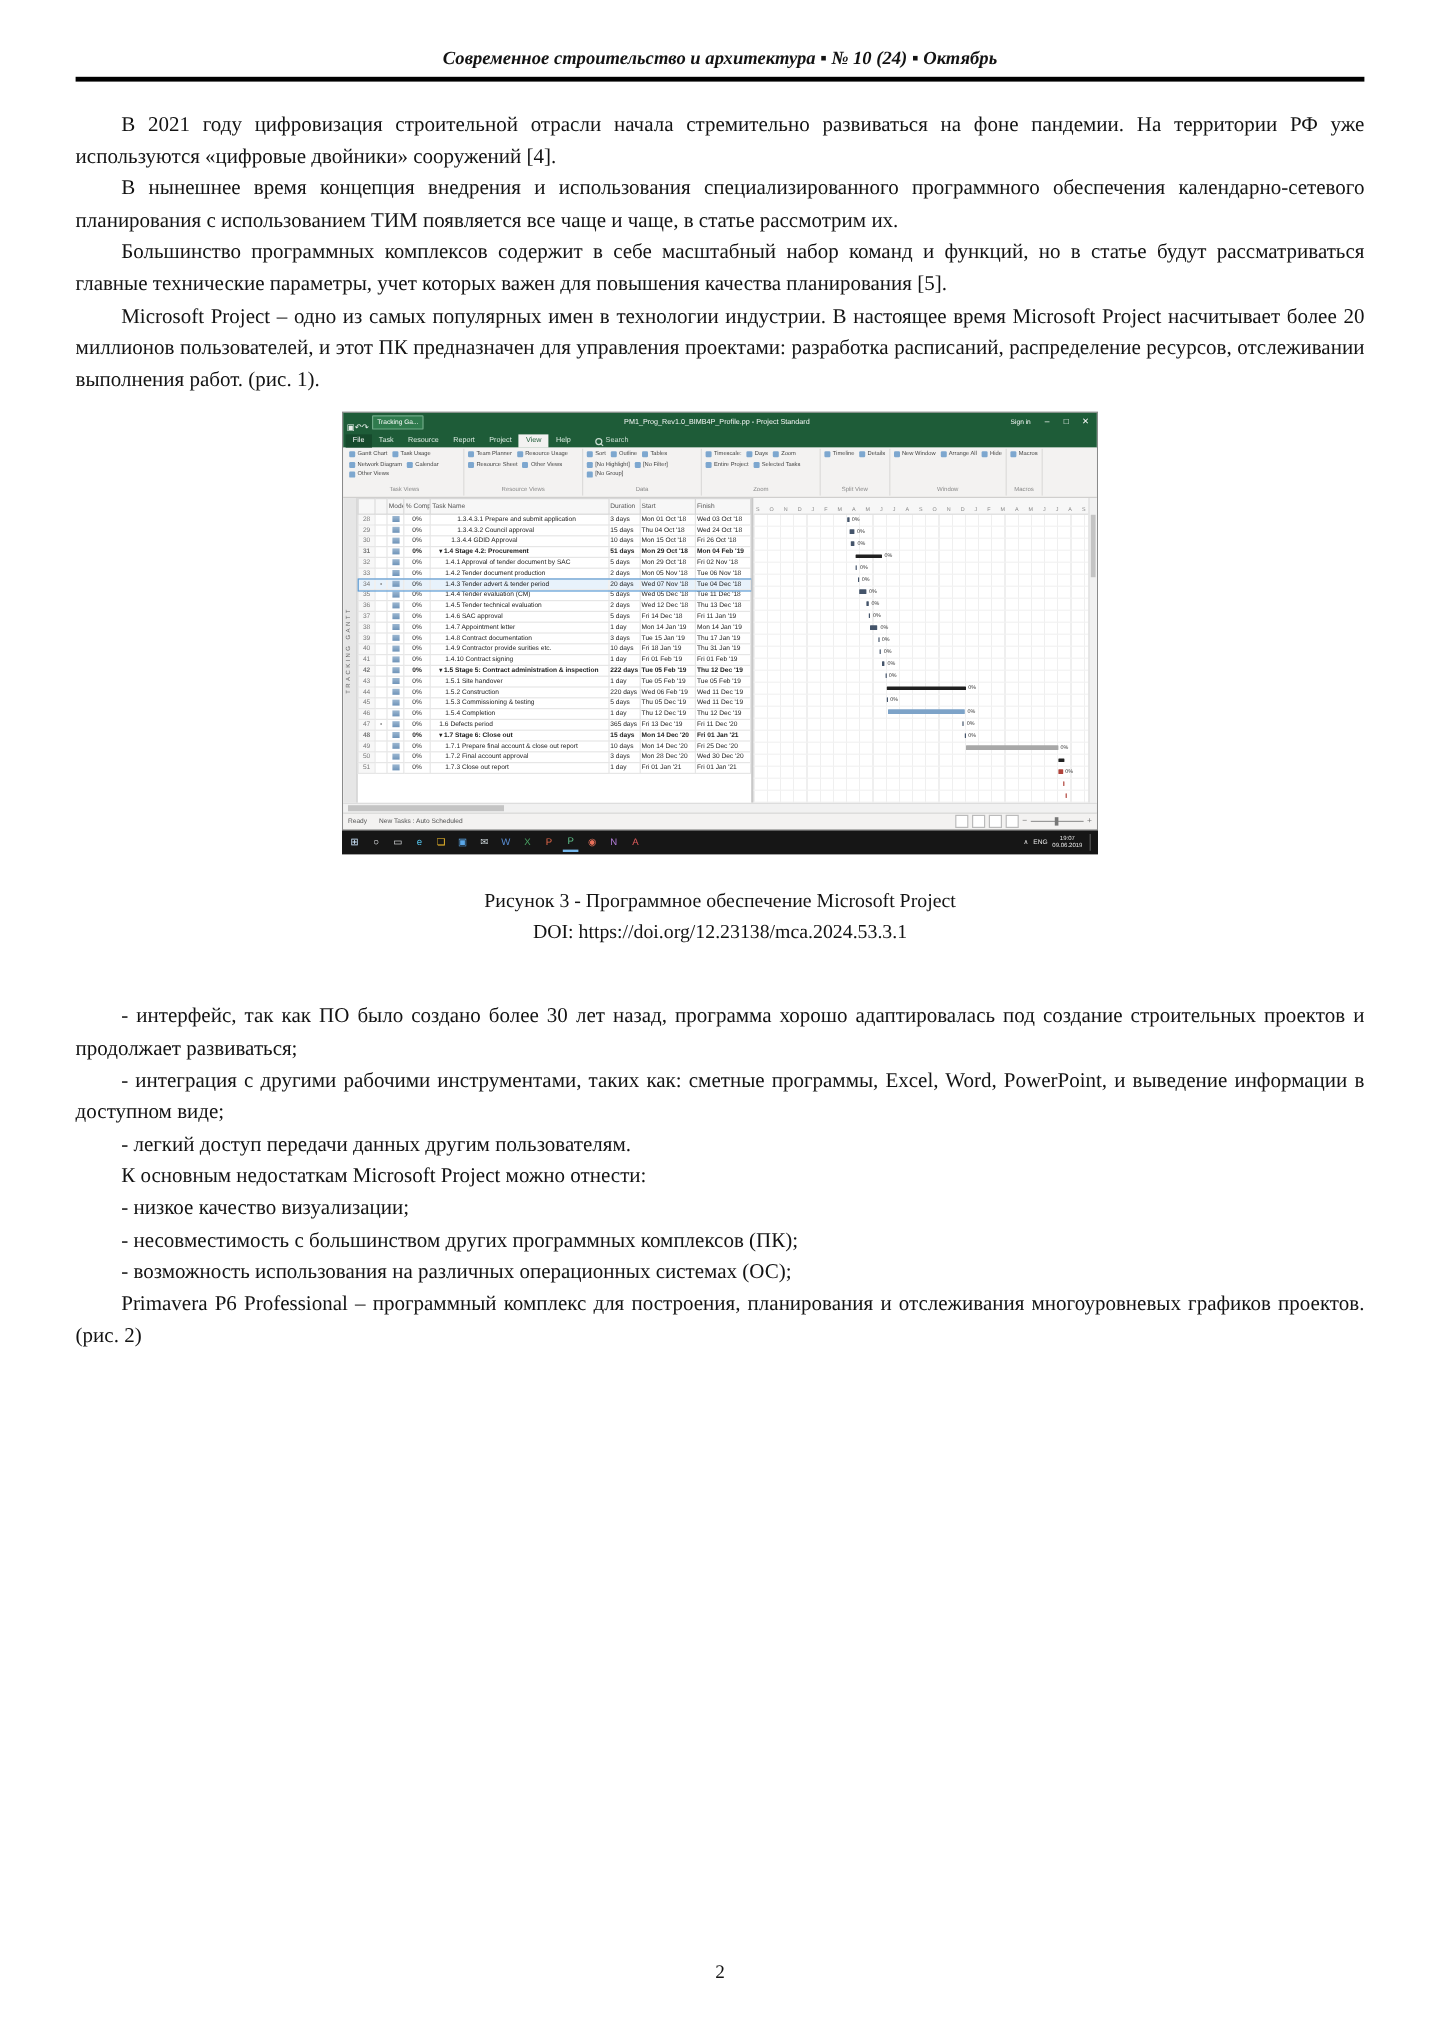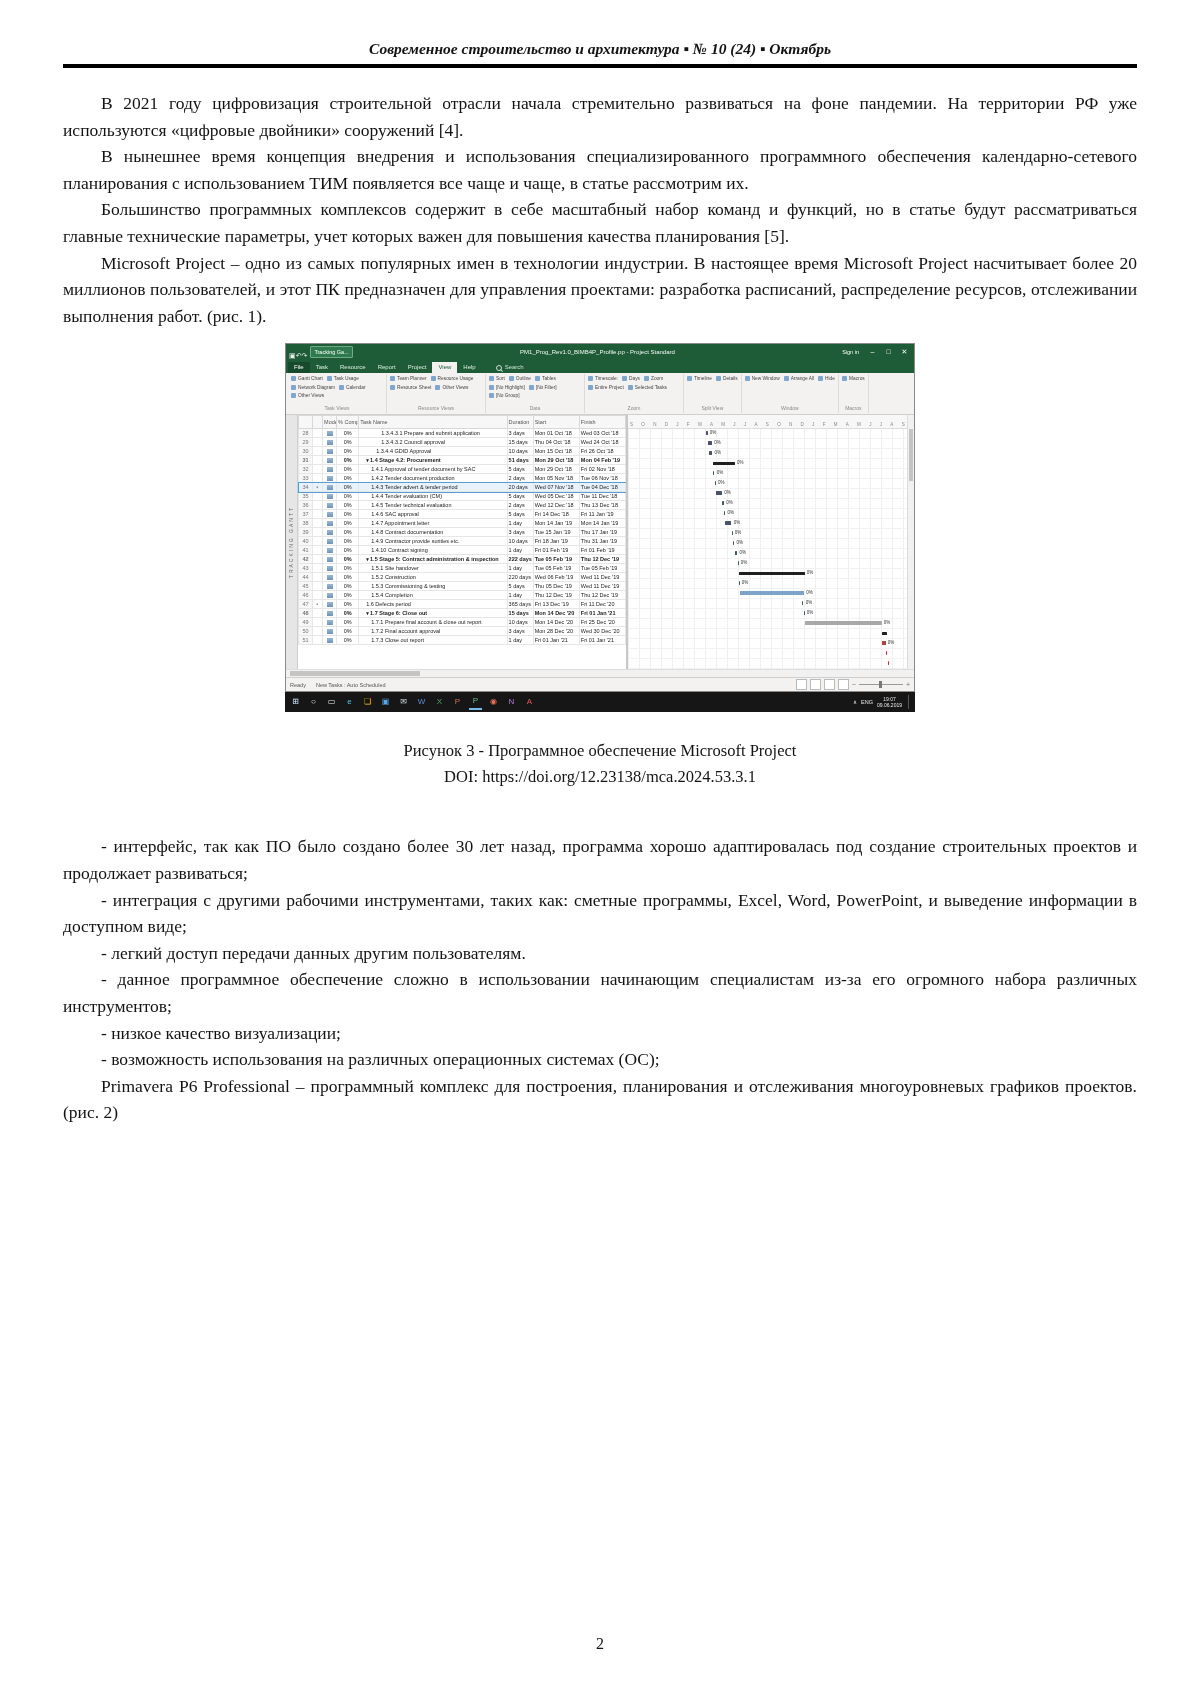--- a/index.html
+++ b/index.html
@@ -725,21 +725,22 @@
 
     <div class="caption">
       <div>Рисунок 3 - Программное обеспечение Microsoft Project</div>
       <div>DOI: https://doi.org/12.23138/mca.2024.53.3.1</div>
     </div>
 
     <div class="body-after">
         <p class="para">- интерфейс, так как ПО было создано более 30 лет назад, программа хорошо адаптировалась под создание строительных проектов и продолжает развиваться;</p>
         <p class="para">- интеграция с другими рабочими инструментами, таких как: сметные программы, Excel, Word, PowerPoint, и выведение информации в доступном виде;</p>
         <p class="para">- легкий доступ передачи данных другим пользователям.</p>
-        <p class="para">- данное программное обеспечение сложно в использовании начинающим специалистам из-за его огромного набора различных инструментов;</p>
+        <p class="para">К основным недостаткам Microsoft Project можно отнести:</p>
         <p class="para">- низкое качество визуализации;</p>
+        <p class="para">- несовместимость с большинством других программных комплексов (ПК);</p>
         <p class="para">- возможность использования на различных операционных системах (ОС);</p>
         <p class="para">Primavera P6 Professional – программный комплекс для построения, планирования и отслеживания многоуровневых графиков проектов. (рис. 2)</p>
       </div>
   </div>
 
   <div class="pagenum">2</div>
 </div>
 
 </body></html>

